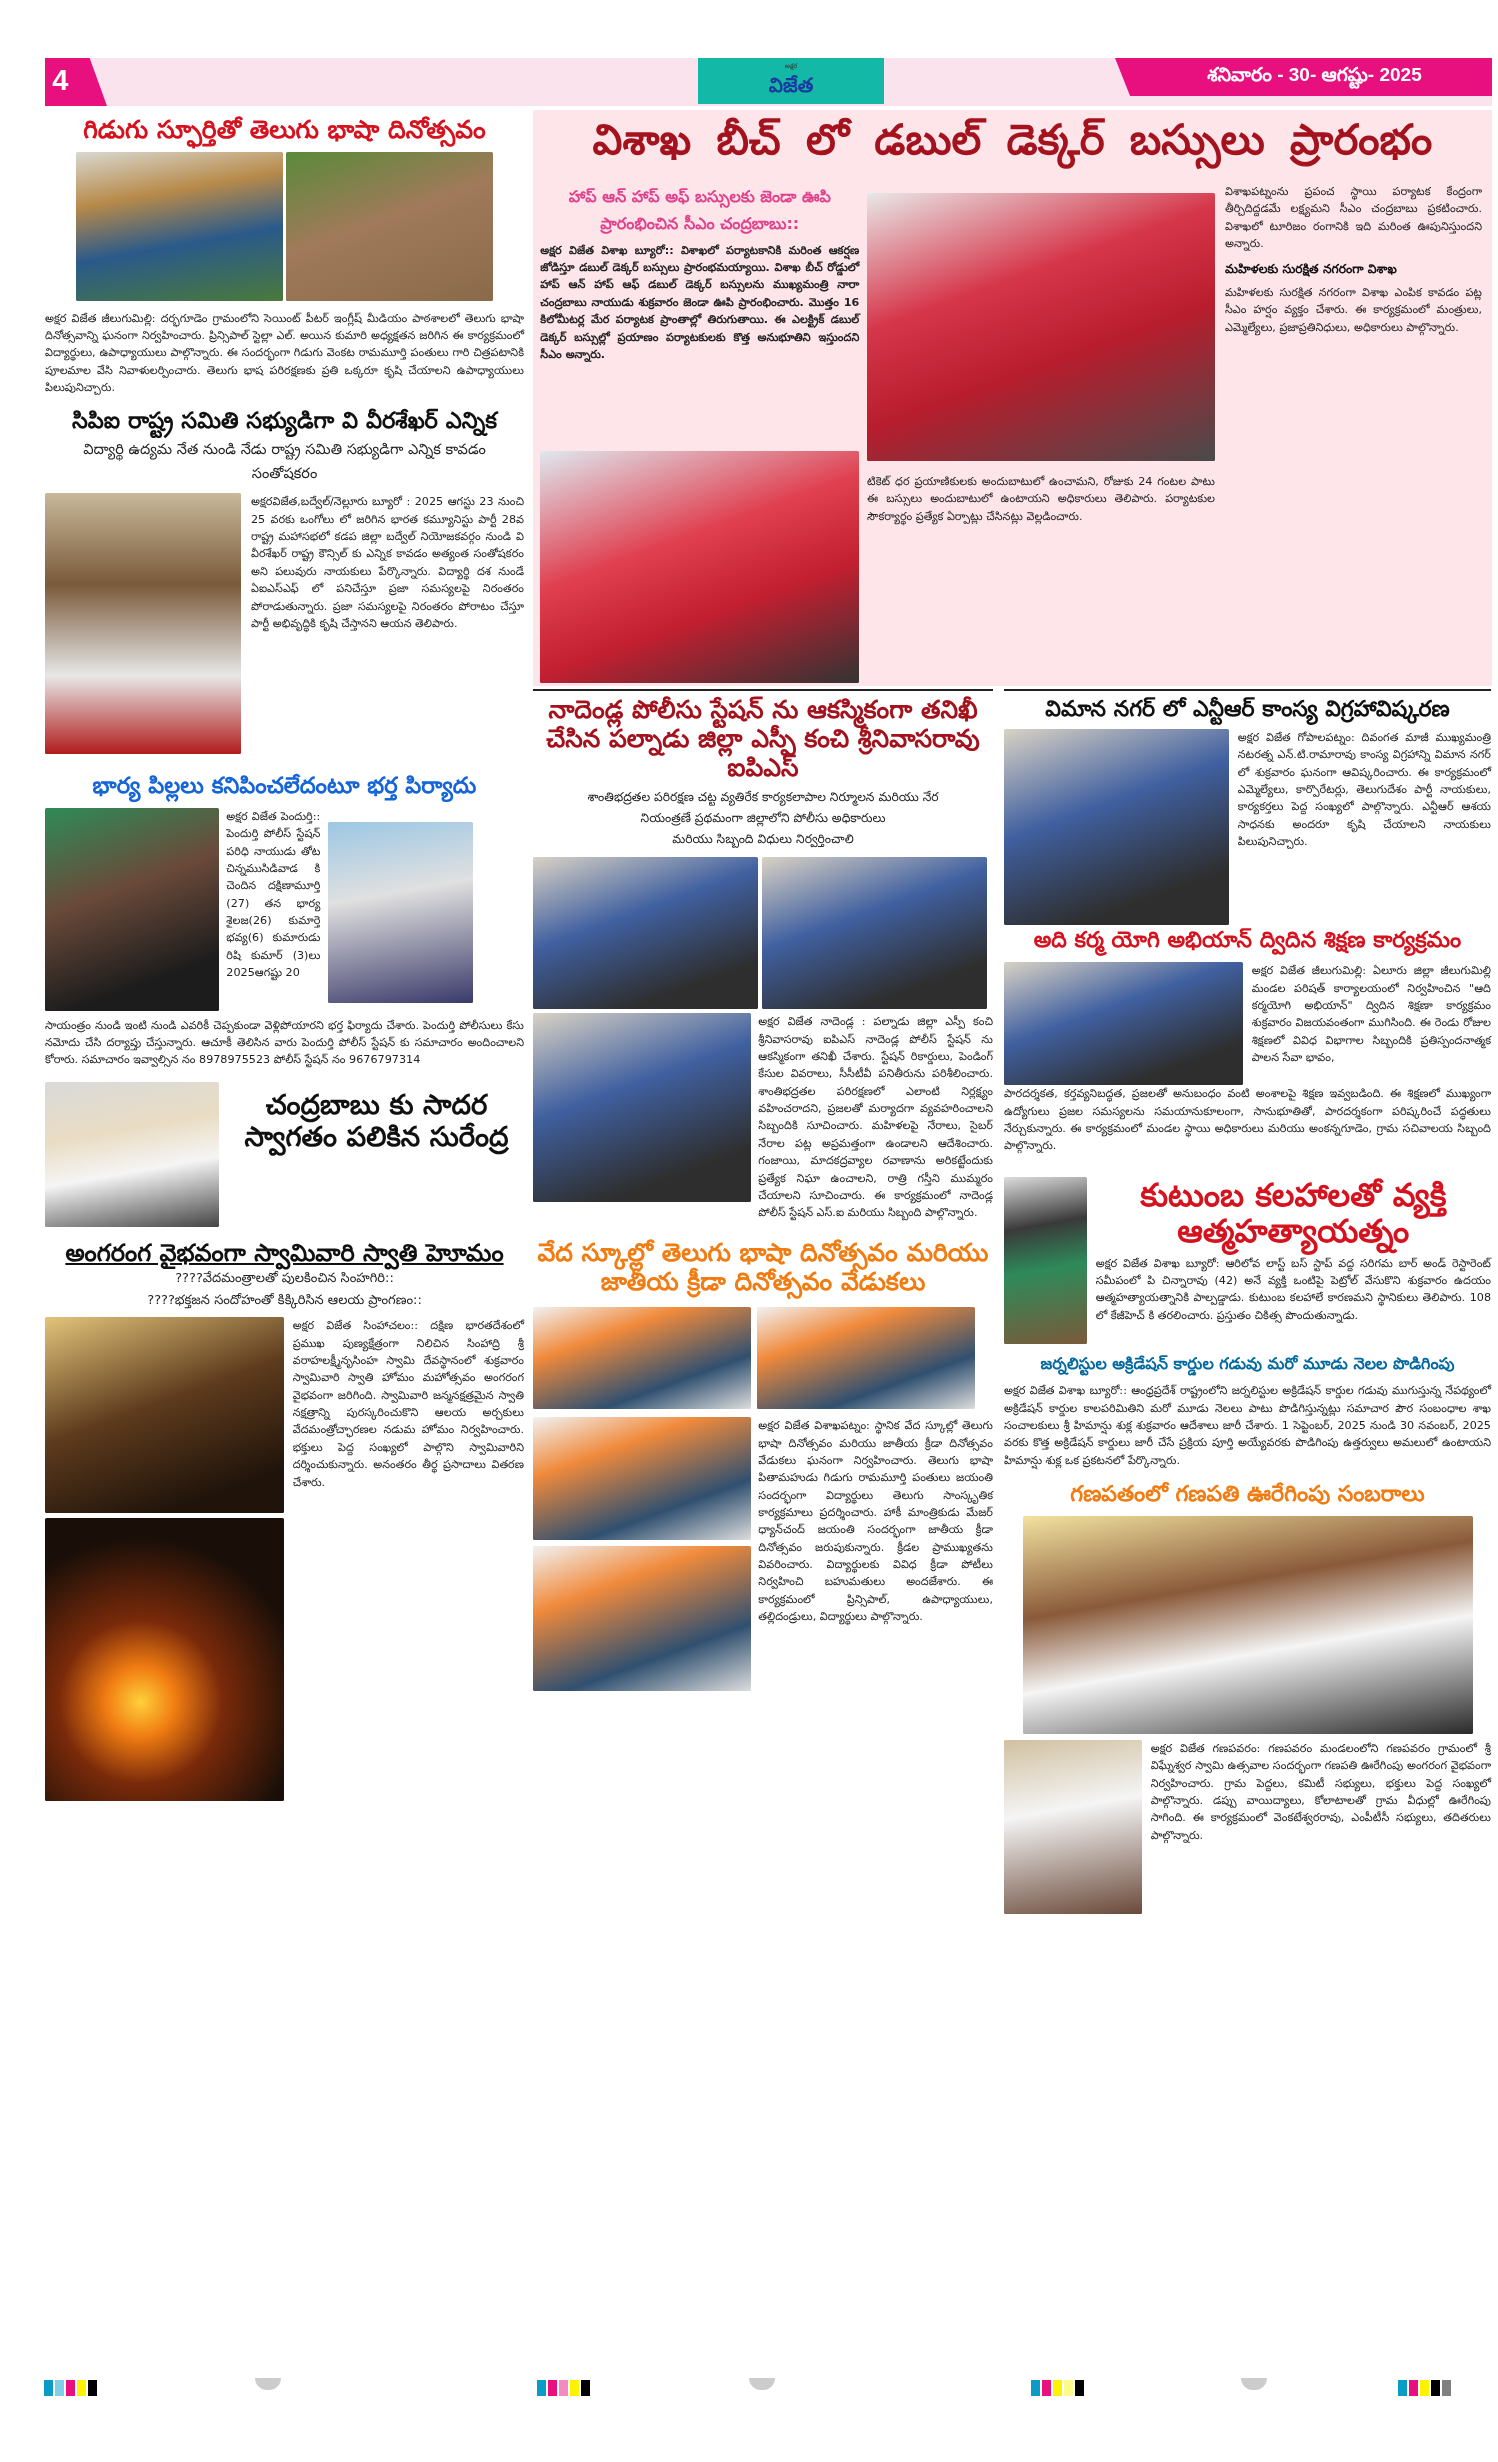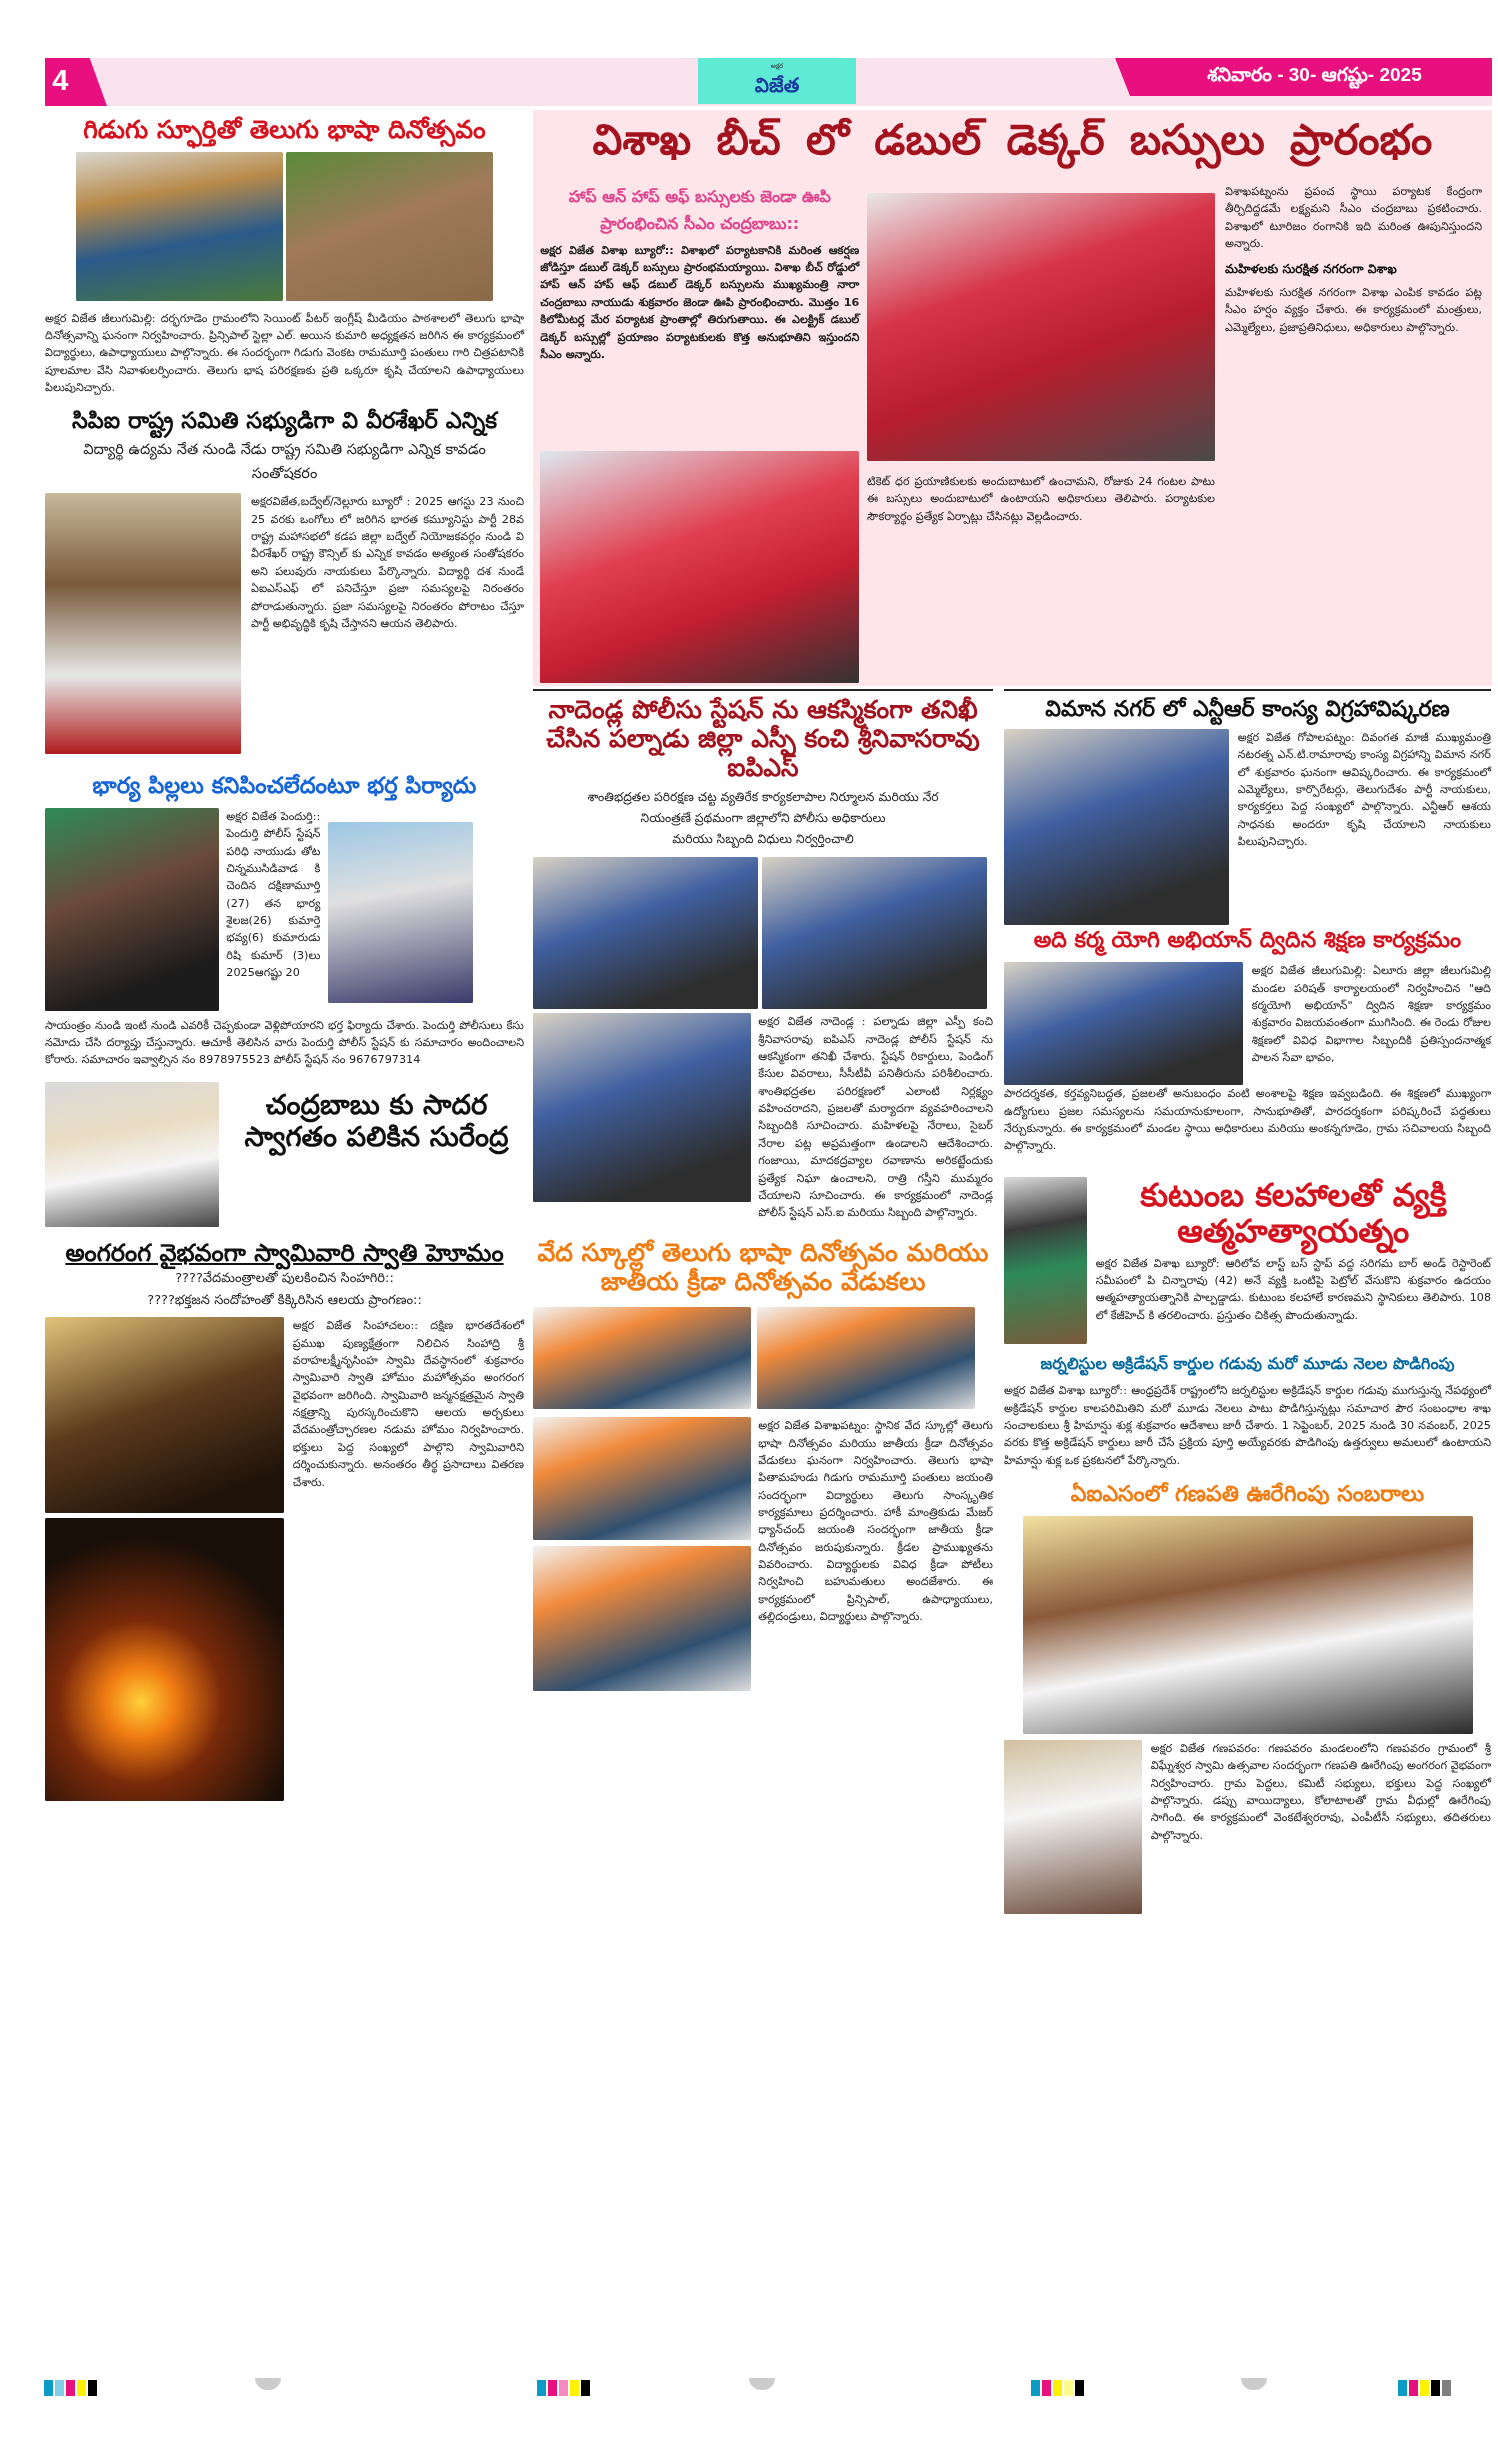--- a/index.html
+++ b/index.html
@@ -3,21 +3,21 @@
 <meta charset="utf-8">
 <style>
   * { box-sizing: border-box; margin: 0; padding: 0; }
   html, body { width: 1499px; height: 2462px; background: #ffffff; overflow: hidden; }
   body { font-family: "DejaVu Sans", sans-serif; color: #111; position: relative; }
 
   .masthead { position: absolute; left: 45px; top: 58px; width: 1447px; height: 48px; background: #fbe3ee; }
   .page-num { position: absolute; left: 0; top: 0; width: 62px; height: 48px; background: #e8107e;
     clip-path: polygon(0 0, 72% 0, 100% 100%, 0 100%); color: #fff; font-weight: bold; font-size: 29px;
     font-family: "Liberation Sans", sans-serif; padding: 5.8px 0 0 7.3px; }
-  .logo { position: absolute; left: 653px; top: 0; width: 158px; height: 46px; background: #5eead4;
+  .logo { position: absolute; left: 653px; top: 0; width: 186px; height: 46px; background: #14b8a6;
     display: flex; flex-direction: column; align-items: center; justify-content: center; }
   .logo-small { font-size: 6.5px; color: #333; }
   .logo-main { font-size: 20px; font-weight: bold; color: #1b3aa0; line-height: 29px; font-family: "DejaVu Serif", serif; }
   .date-bar { position: absolute; right: 0; top: 0; width: 377px; height: 38px; background: #e8107e;
     clip-path: polygon(0 0, 100% 0, 100% 100%, 4% 100%); color: #fff; font-size: 19px;
     font-family: "Liberation Sans", sans-serif; font-weight: bold; display: flex; align-items: center; justify-content: center; padding-left: 22px; }
 
   .col { position: absolute; }
   .col-left { left: 45px; top: 110px; width: 479px; }
   .main-story { position: absolute; left: 533px; top: 110px; width: 959px; height: 576px; background: #fde5ea; }
@@ -191,21 +191,21 @@
       </div>
     </div>
   </div>
 
   <div style="margin-top:11.6px;">
     <div class="headline hl-orange" style="font-size:16px; color:#0369a1;">జర్నలిస్టుల అక్రిడేషన్ కార్డుల గడువు మరో మూడు నెలల పొడిగింపు</div>
     <p class="body" style="margin-top:8.7px;">అక్షర విజేత విశాఖ బ్యూరో:: ఆంధ్రప్రదేశ్ రాష్ట్రంలోని జర్నలిస్టుల అక్రిడేషన్ కార్డుల గడువు ముగుస్తున్న నేపథ్యంలో అక్రిడేషన్ కార్డుల కాలపరిమితిని మరో మూడు నెలలు పాటు పొడిగిస్తున్నట్లు సమాచార పౌర సంబంధాల శాఖ సంచాలకులు శ్రీ హిమాన్షు శుక్ల శుక్రవారం ఆదేశాలు జారీ చేశారు. 1 సెప్టెంబర్, 2025 నుండి 30 నవంబర్, 2025 వరకు కొత్త అక్రిడేషన్ కార్డులు జారీ చేసే ప్రక్రియ పూర్తి అయ్యేవరకు పొడిగింపు ఉత్తర్వులు అమలులో ఉంటాయని హిమాన్షు శుక్ల ఒక ప్రకటనలో పేర్కొన్నారు.</p>
   </div>
 
   <div style="margin-top:11.6px;">
-    <div class="headline hl-orange" style="font-size:22px;">ఏఐఎసంలో గణపతి ఊరేగింపు సంబరాలు</div>
+    <div class="headline hl-orange" style="font-size:22px;">గణపతంలో గణపతి ఊరేగింపు సంబరాలు</div>
     <div class="photo" style="width:450px; height:218px; margin:10px auto 0; background:linear-gradient(170deg,#f2e2a0,#8a5a3a 35%,#f5f5f5 60%,#2a2a2a 100%);"></div>
     <div style="display:flex; gap:8.7px; margin-top:5.8px;">
       <div class="photo" style="width:138px; height:174px; flex-shrink:0; background:linear-gradient(170deg,#d0c0a0,#f5f5f5 40%,#6a4a3a 100%);"></div>
       <p class="body">అక్షర విజేత గణపవరం: గణపవరం మండలంలోని గణపవరం గ్రామంలో శ్రీ విఘ్నేశ్వర స్వామి ఉత్సవాల సందర్భంగా గణపతి ఊరేగింపు అంగరంగ వైభవంగా నిర్వహించారు. గ్రామ పెద్దలు, కమిటీ సభ్యులు, భక్తులు పెద్ద సంఖ్యలో పాల్గొన్నారు. డప్పు వాయిద్యాలు, కోలాటాలతో గ్రామ వీధుల్లో ఊరేగింపు సాగింది. ఈ కార్యక్రమంలో వెంకటేశ్వరరావు, ఎంపీటీసీ సభ్యులు, తదితరులు పాల్గొన్నారు.</p>
     </div>
   </div>
 </div>
 
 <div class="reg-bars" style="left:44px;">
   <span style="background:#0a9bc7" title="#0a9bc7"></span>

